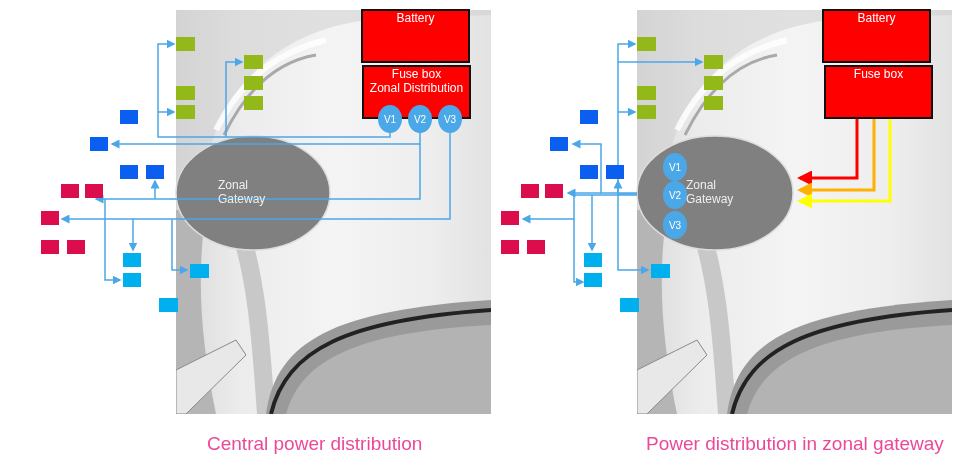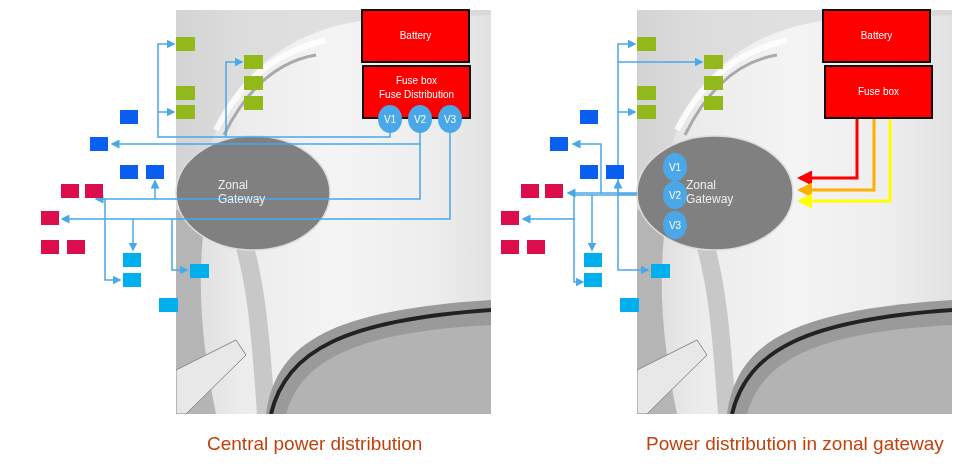--- a/index.html
+++ b/index.html
@@ -6,25 +6,25 @@
     body { width: 975px; height: 473px; position: relative; overflow: hidden; font-family: "Liberation Sans", sans-serif; }
     .panel { position: absolute; top: 0; height: 473px; }
     #panel-left { left: 0; width: 490px; }
     #panel-right { left: 490px; width: 485px; }
     .photo { position: absolute; top: 10px; width: 315px; height: 404px; overflow: hidden;
       background: linear-gradient(90deg, #d8d8d8 0%, #ececec 20%, #f4f4f4 50%, #eeeeee 80%, #e2e2e2 100%); }
     #panel-left .photo { left: 176px; }
     #panel-right .photo { left: 147px; }
     .photo svg { position: absolute; left: 0; top: 0; }
     .overlay { position: absolute; left: 0; top: 0; }
-    .caption { position: absolute; top: 433px; font-size: 19px; color: #c2410c; white-space: nowrap; }
+    .caption { position: absolute; top: 433px; font-size: 19px; color: #ec4899; white-space: nowrap; }
     #panel-left .caption { left: 207px; }
     #panel-right .caption { left: 156px; }
-    .redbox { position: absolute; background: #ff0000; border: 2px solid #111; color: #fff; font-size: 10px;
-      text-align: center; box-sizing: border-box; display: flex; flex-direction: column; align-items: center; justify-content: center; line-height: 14px; }
+    .redbox { position: absolute; background: #ff0000; border: 2px solid #111; color: #fff; font-size: 12px;
+      text-align: center; box-sizing: border-box; display: flex; flex-direction: column; align-items: center; justify-content: flex-start; line-height: 14px; }
     .gw-label { position: absolute; color: #eee; font-size: 12px; text-align: left; line-height: 14px; }
     .vnode { position: absolute; width: 24px; height: 28px; border-radius: 50%; background: #4aa8e8; color: #fff; font-size: 10px;
       display: flex; align-items: center; justify-content: center; }
   </style>
 </head>
 <body>
 
 <div class="panel" id="panel-left">
   <div class="photo">
     <svg width="315" height="404" viewBox="0 0 315 404">
@@ -90,21 +90,21 @@
       <rect x="190" y="264" width="19" height="14" fill="#00b0ee"></rect>
       <rect x="159" y="298" width="19" height="14" fill="#00b0ee"></rect>
     </g>
   </svg>
 
   <div class="redbox" style="left:361px;top:9px;width:109px;height:54px;">
     <span>Battery</span>
   </div>
   <div class="redbox" style="left:362px;top:65px;width:109px;height:54px;padding-bottom:8px;">
     <span>Fuse box</span>
-    <span>Fuse Distribution</span>
+    <span>Zonal Distribution</span>
   </div>
   <div class="vnode" style="left:378px;top:105px;">V1</div>
   <div class="vnode" style="left:408px;top:105px;">V2</div>
   <div class="vnode" style="left:438px;top:105px;">V3</div>
   <div class="gw-label" style="left:218px;top:178px;width:70px;">
     <div>Zonal</div>
     <div>Gateway</div>
   </div>
   <div class="caption">Central power distribution</div>
 </div>

